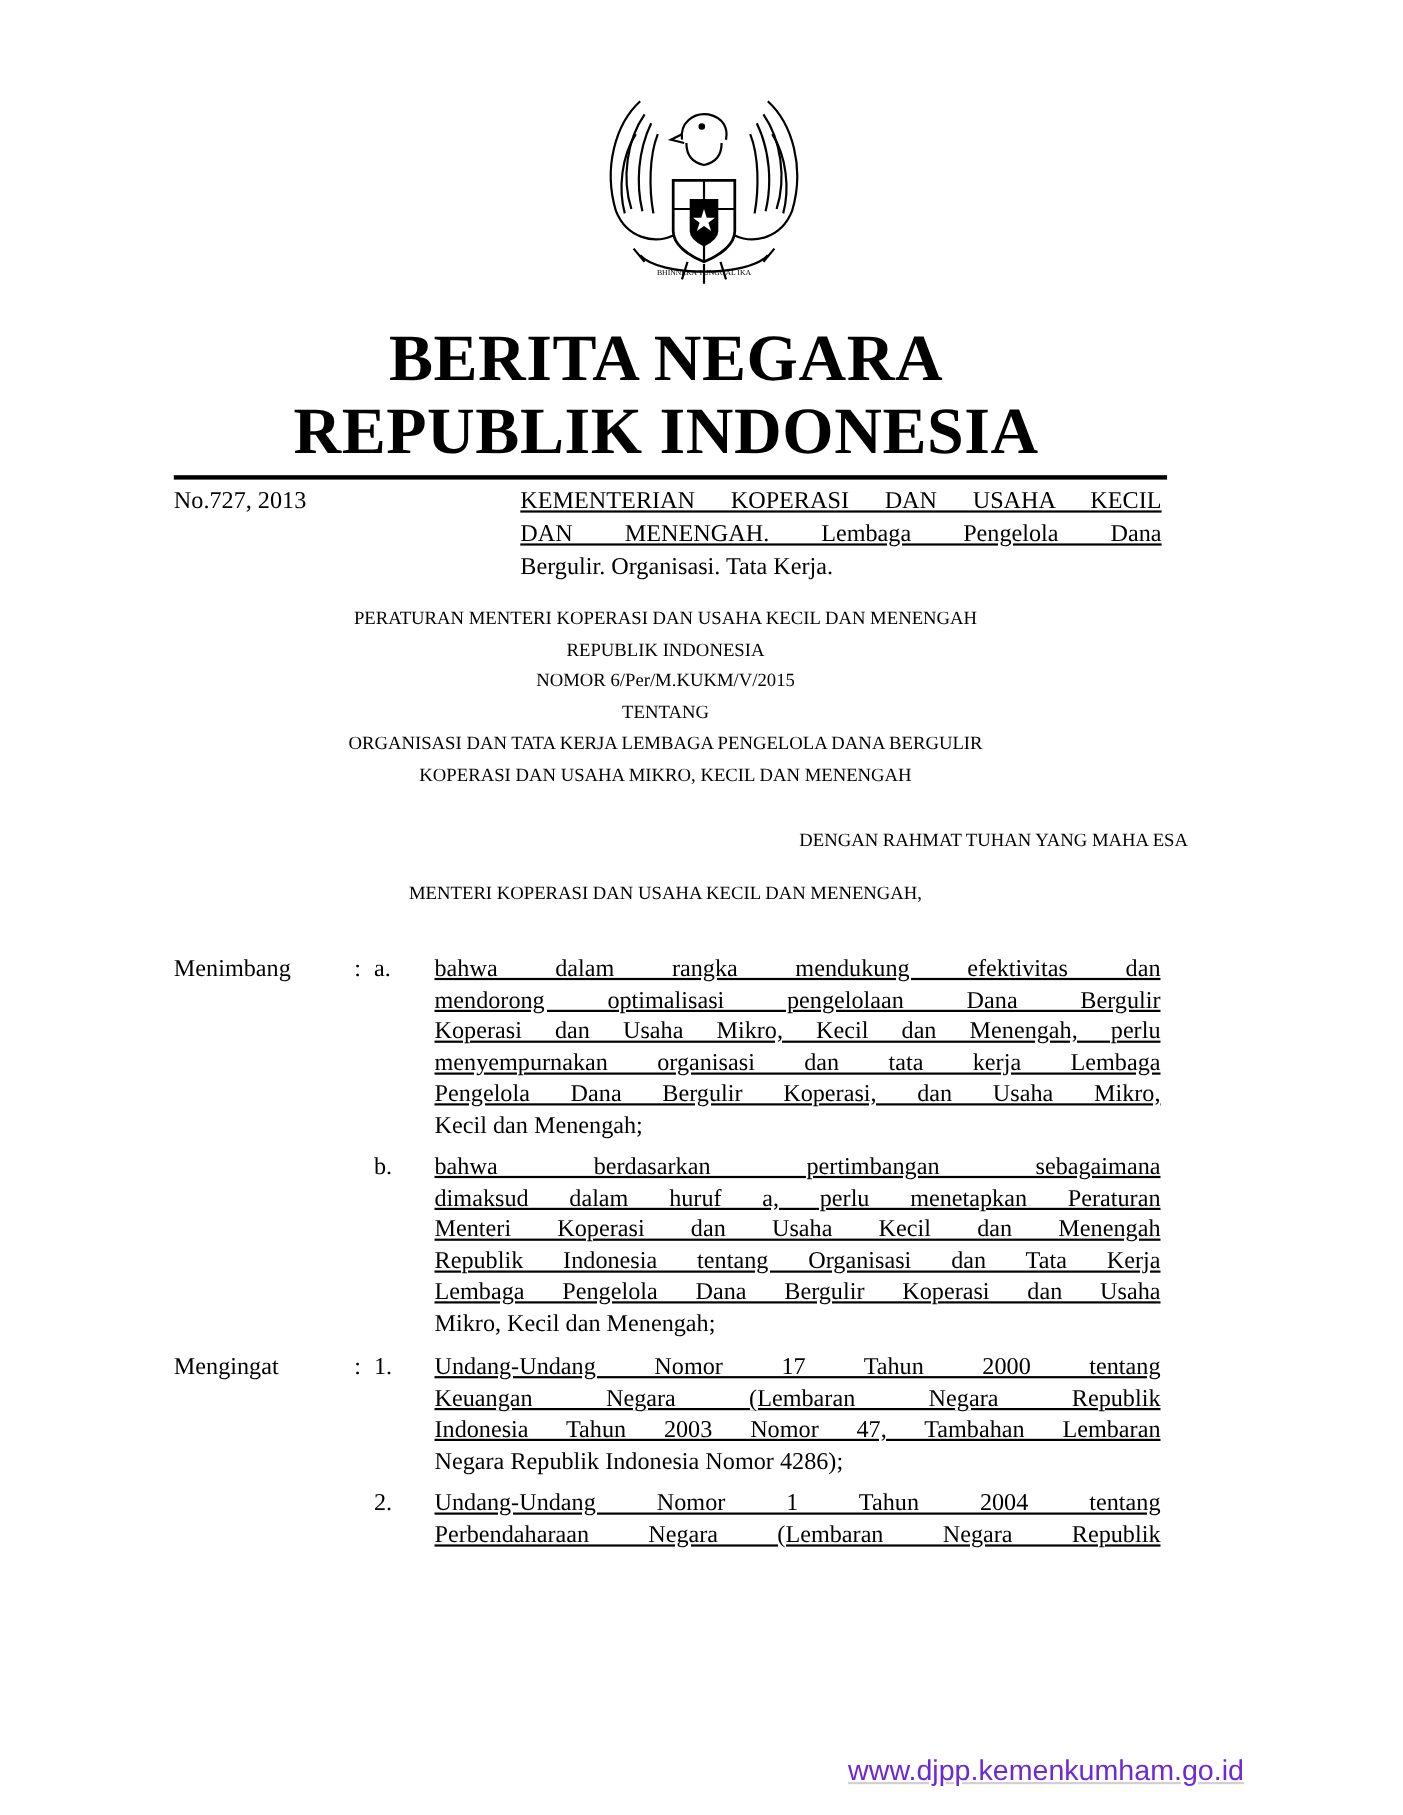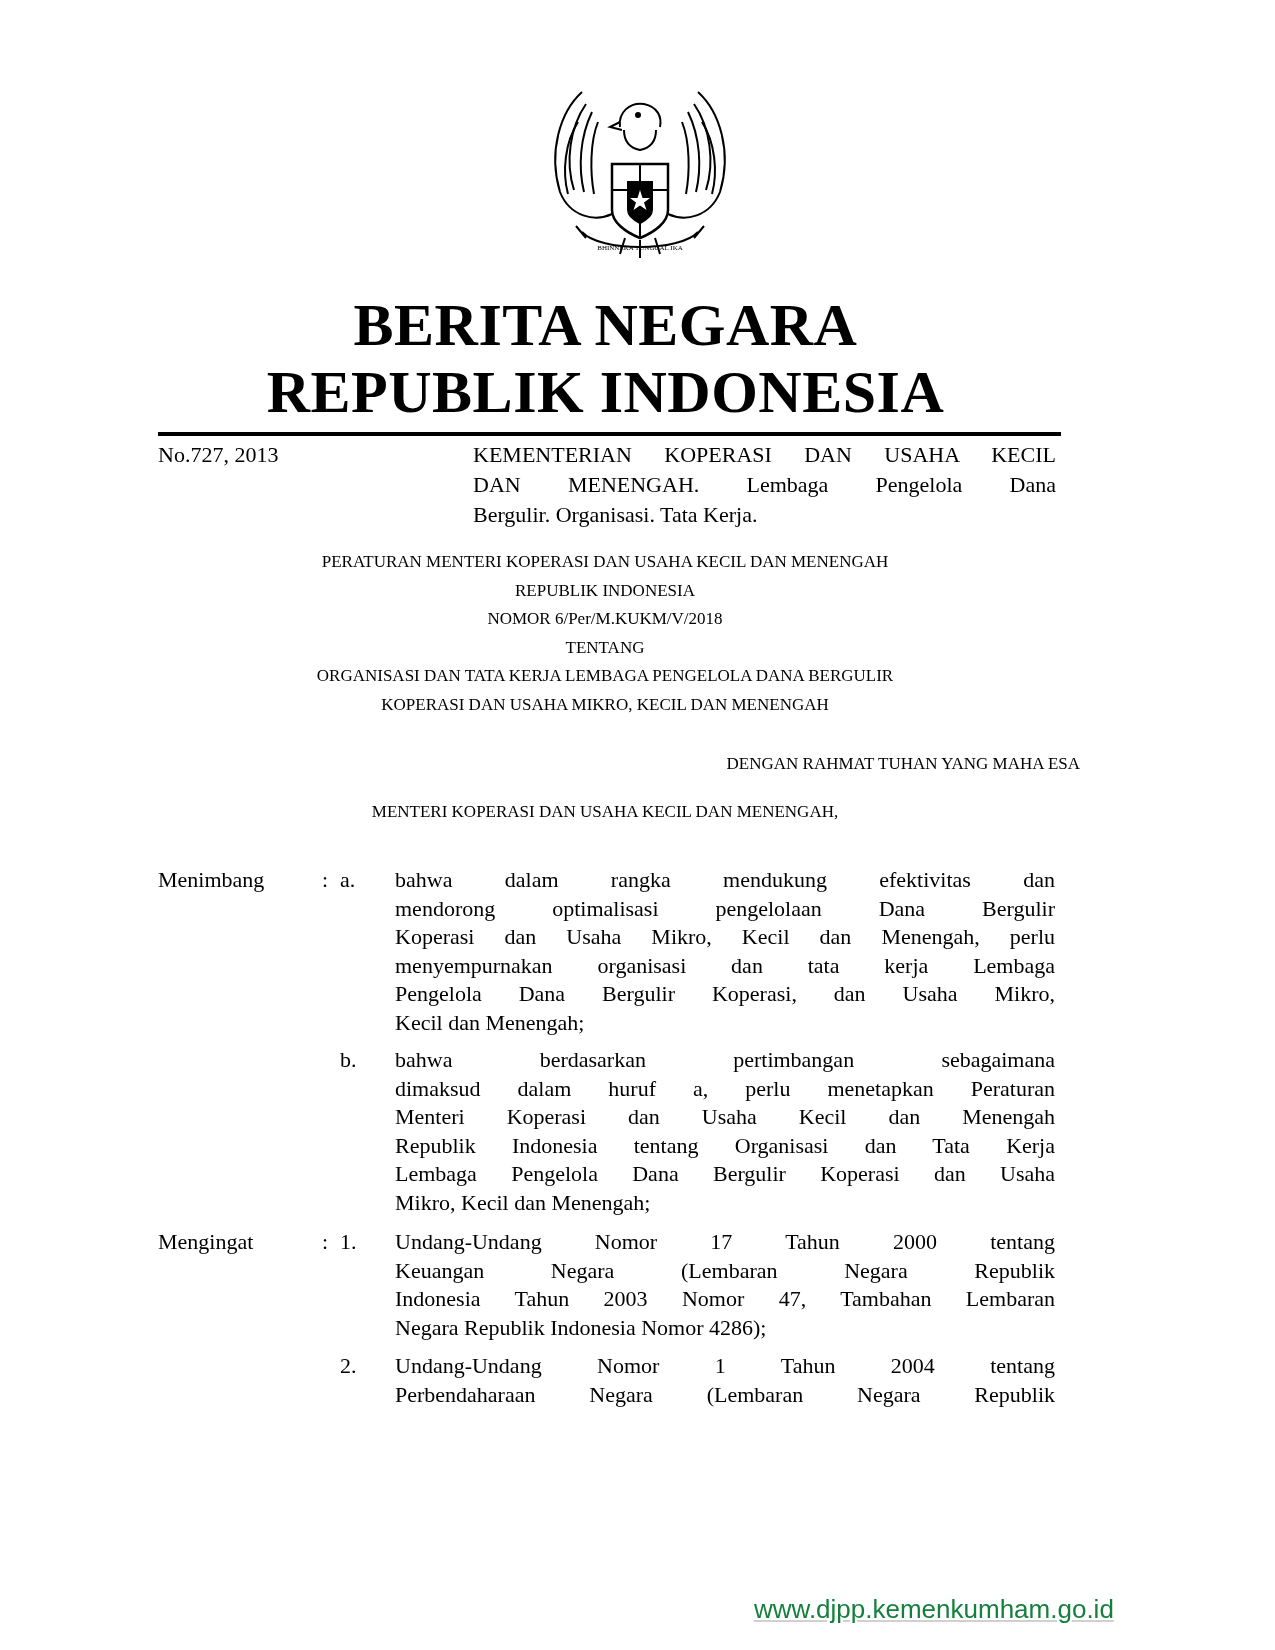--- a/index.html
+++ b/index.html
@@ -23,25 +23,25 @@
   .center-block { position: absolute; left: 130px; width: 950px; text-align: center; font-size: 17px; line-height: 28.5px; }
   .hdr { top: 548px; }
   .rahmat { top: 750px; text-align: right; }
   .menteri { top: 798px; }
   .row { position: absolute; font-size: 22px; line-height: 28.5px; text-align: right; }
   .label { left: 158px; }
   .colon { left: 322px; }
   .marker { left: 340px; }
   .text { left: 395px; width: 660px; text-align: justify; text-align-last: left; }
   .footer {
-    position: absolute; left: 754px; top: 1594px; font-family: "Liberation Sans", "DejaVu Sans", sans-serif;
-    font-size: 26px; color: #15803d; text-decoration: underline; text-decoration-color: #d0d0d0;
+    position: absolute; left: 771px; top: 1594px; font-family: "Liberation Sans", "DejaVu Sans", sans-serif;
+    font-size: 26px; color: #6d28d9; text-decoration: underline; text-decoration-color: #d0d0d0;
   }
   .line { display: block; }
-  .jline { display: block; text-align: justify; text-align-last: justify; }
+  .jline { display: block; text-align: justify; text-align-last: justify; text-decoration: underline; }
 </style>
 </head>
 <body>
 
 <div class="emblem">
   <svg viewBox="0 0 240 185" width="240" height="185" xmlns="http://www.w3.org/2000/svg">
     <g fill="none" stroke="#000" stroke-width="2">
 
       <path d="M62 10 C40 30 28 70 40 110 C50 135 75 140 92 132"></path>
       <path d="M66 22 C50 45 45 80 54 108"></path>
@@ -83,21 +83,21 @@
 <div class="no">No.727, 2013</div>
 <div class="summary">
   <span class="jline">KEMENTERIAN KOPERASI DAN USAHA KECIL</span>
   <span class="jline">DAN MENENGAH. Lembaga Pengelola Dana</span>
   <span class="line">Bergulir. Organisasi. Tata Kerja.</span>
 </div>
 
 <div class="center-block hdr">
   <span class="line">PERATURAN MENTERI KOPERASI DAN USAHA KECIL DAN MENENGAH</span>
   <span class="line">REPUBLIK INDONESIA</span>
-  <span class="line">NOMOR 6/Per/M.KUKM/V/2018</span>
+  <span class="line">NOMOR 6/Per/M.KUKM/V/2015</span>
   <span class="line">TENTANG</span>
   <span class="line">ORGANISASI DAN TATA KERJA LEMBAGA PENGELOLA DANA BERGULIR</span>
   <span class="line">KOPERASI DAN USAHA MIKRO, KECIL DAN MENENGAH</span>
 </div>
 <div class="center-block rahmat">DENGAN RAHMAT TUHAN YANG MAHA ESA</div>
 <div class="center-block menteri">MENTERI KOPERASI DAN USAHA KECIL DAN MENENGAH,</div>
 
 <div class="row label" style="top:866px">Menimbang</div>
 <div class="row colon" style="top:866px">:</div>
 <div class="row marker" style="top:866px">a.</div>

